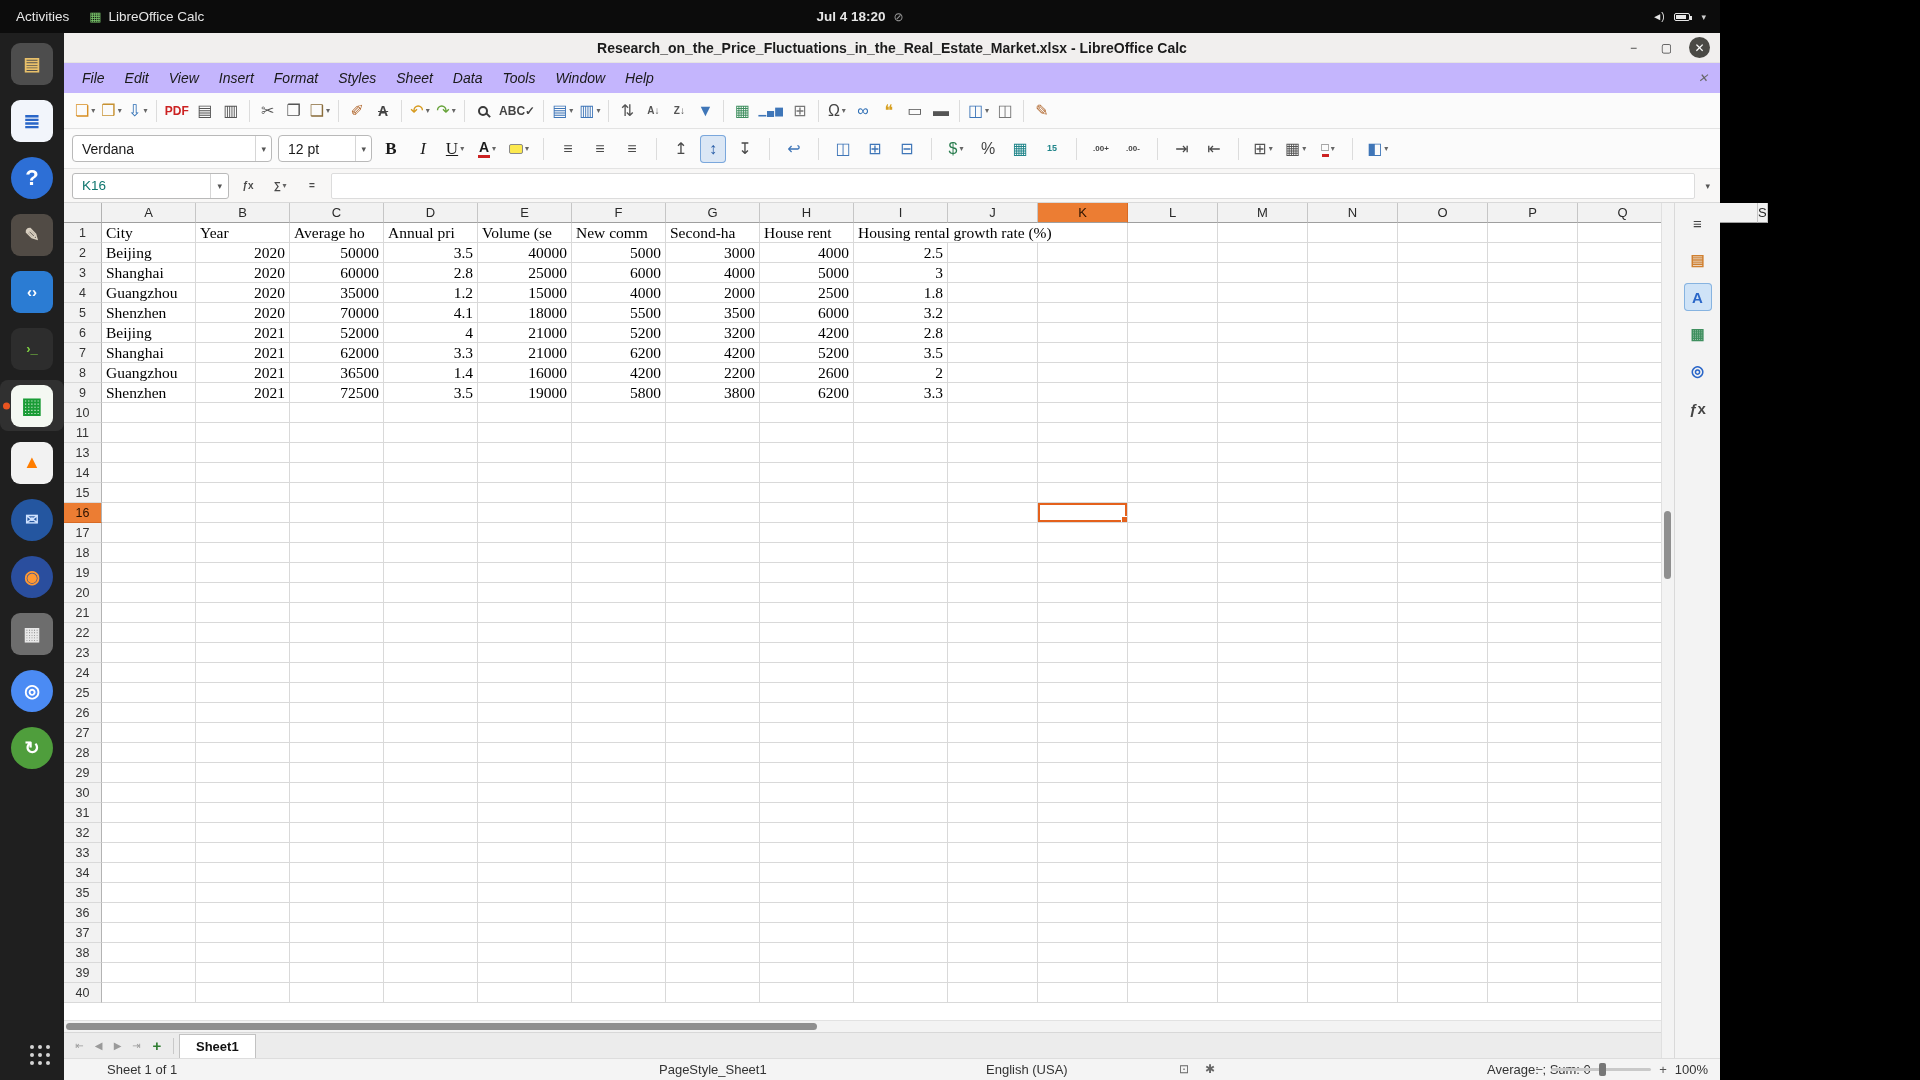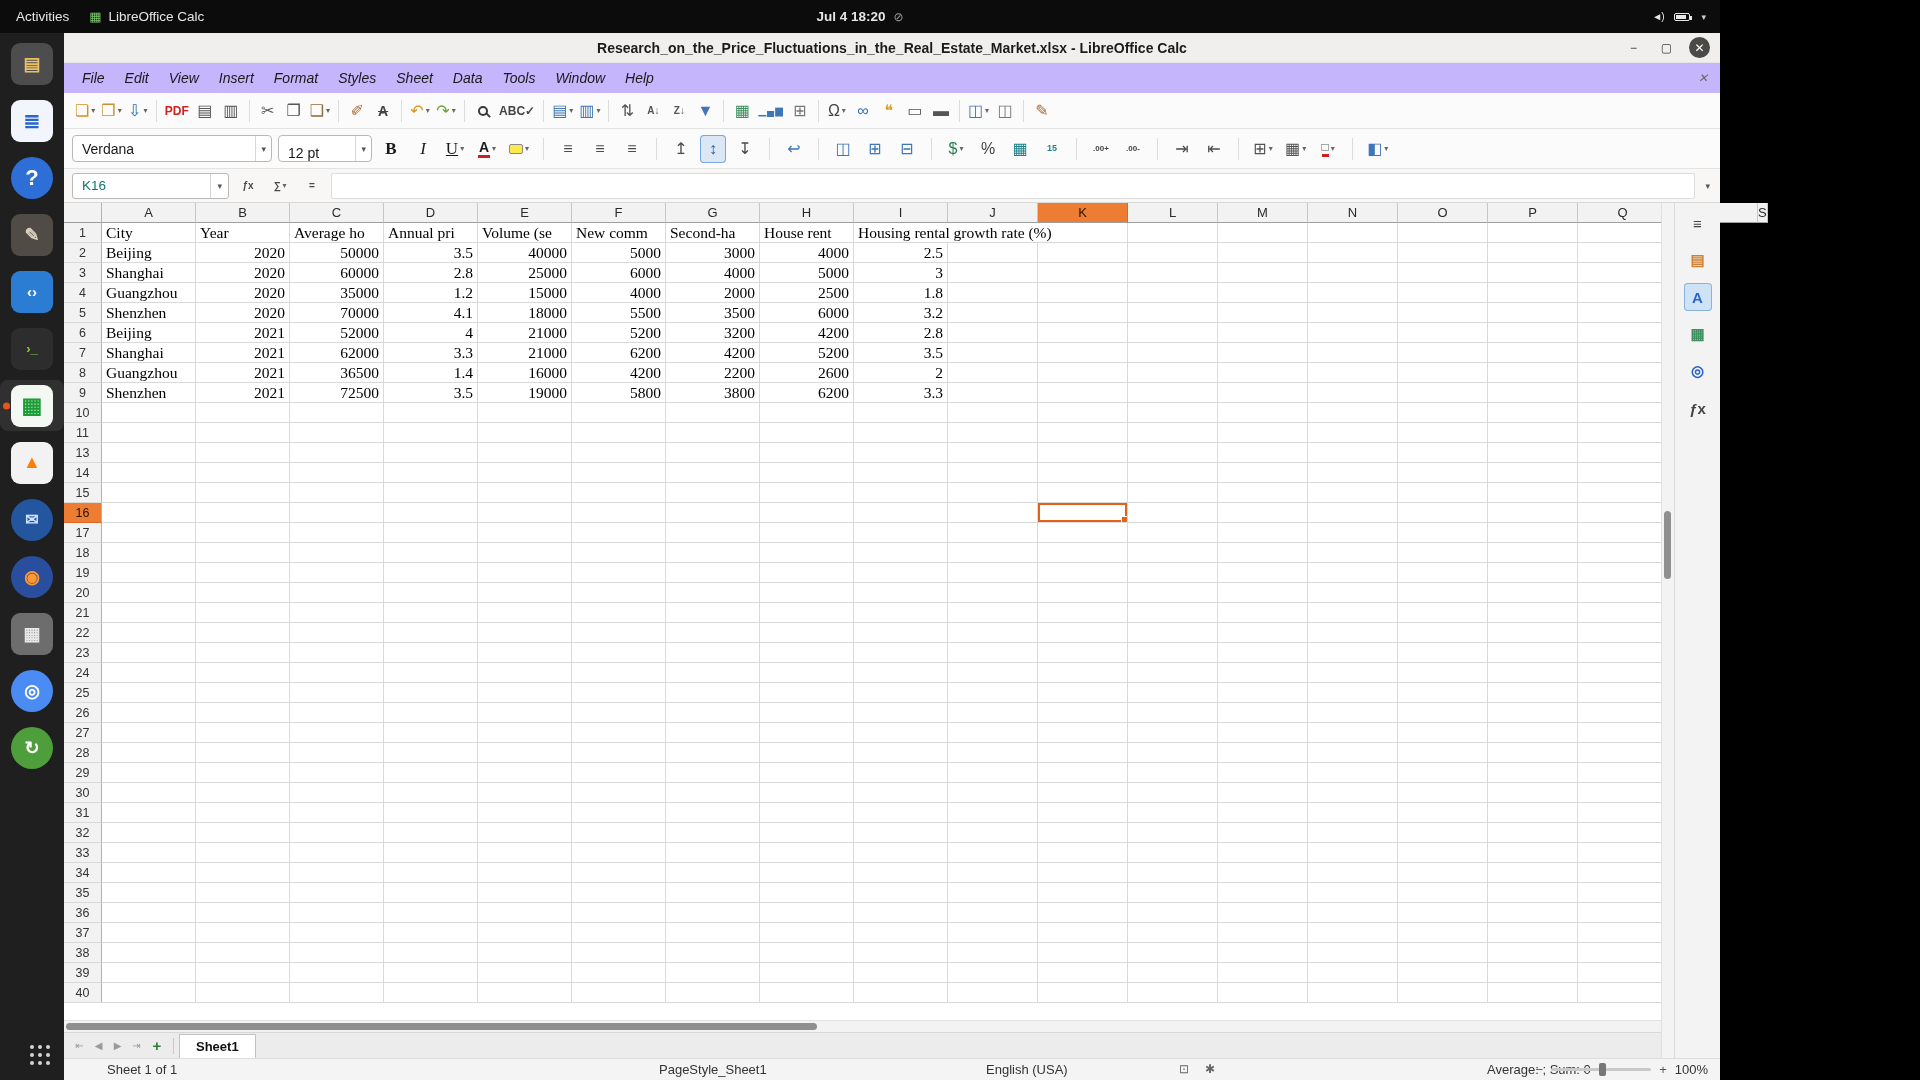--- a/index.html
+++ b/index.html
@@ -66,21 +66,21 @@
   .strike { font-weight:bold; font-size:14px; text-decoration:line-through; }
   .fcolor { font-weight:bold; font-size:14px; line-height:15px; border-bottom:3px solid #cc2222; padding:0 1px; }
   .hcolor { width:14px; height:10px; background:#fce94f; border:1px solid #8a8a8a; border-radius:2px; }
   .bcolor { font-size:12px; line-height:13px; border-bottom:3px solid #cc2222; }
   .numfmt { font-size:9px; font-weight:bold; }
   .dec { font-size:8px; font-weight:bold; }
   .combo { display:flex; align-items:center; background:#fff; border:1px solid #b9b9b9; border-radius:4px; height:27px; font-size:14px; color:#1a1a1a; flex:none; }
   .combo .cval { padding:0 9px; flex:1; }
   .combo .carr { border-left:1px solid #d6d6d6; padding:0 5px; font-size:9px; color:#555; height:100%; display:flex; align-items:center; }
   .combo.font { width:200px; }
-  .combo.size { width:94px;align-items:flex-end; }
+  .combo.size { width:94px; }
 
   
   .fbar { height:34px; background:#f8f7f6; border-bottom:1px solid #d9d9d9; display:flex; align-items:center; gap:6px; padding:0 6px 0 8px; flex:0 0 34px; }
   .namebox { width:157px; height:26px; background:#fff; border:1px solid #b9b9b9; border-radius:3px; display:flex; align-items:center; }
   .namebox .nval { flex:1; padding-left:9px; font-size:13.5px; color:#0f766e; }
   .namebox .carr { border-left:1px solid #d6d6d6; padding:0 6px; font-size:9px; color:#555; height:100%; display:flex; align-items:center; }
   .fml { flex:1; height:26px; background:#fff; border:1px solid #dcdcdc; border-radius:2px; font-size:14px; padding:0 6px; color:#111; }
   .fexp { font-size:9px; color:#555; padding:0 4px; }
 
   

